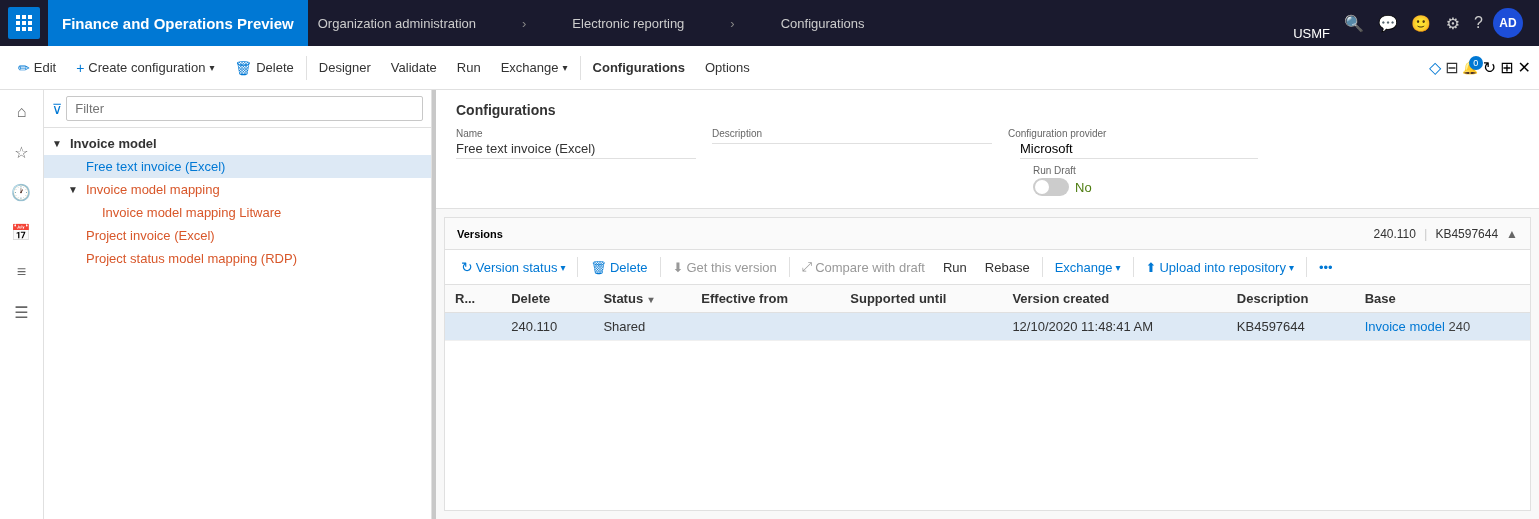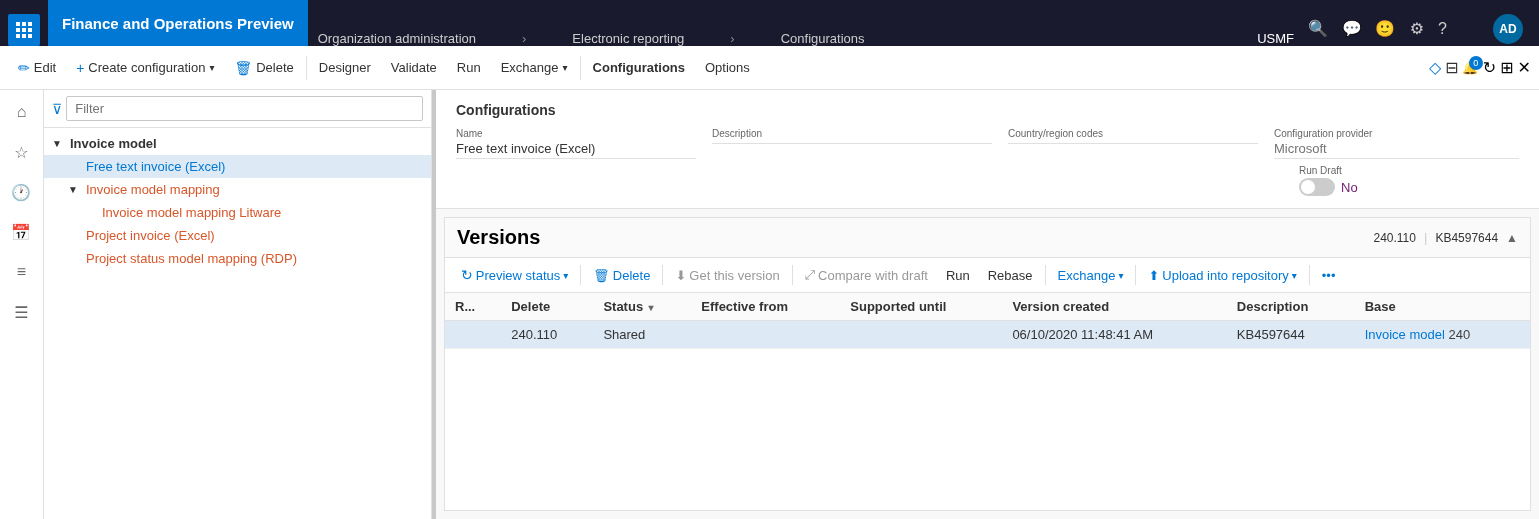--- a/index.html
+++ b/index.html
@@ -1,21 +1,21 @@
 <!DOCTYPE html>
 <html><head>
   <meta charset="utf-8">
   <style>
     * { box-sizing: border-box; margin: 0; padding: 0; font-family: 'Segoe UI', sans-serif; font-size: 13px; }
     body { background: #f3f2f1; overflow: hidden; width: 1539px; height: 519px; }
 
     
     .top-nav {
       display: flex;
-      align-items: flex-end;
+      align-items: center;
       background: #1a1a2e;
       height: 46px;
       color: white;
       padding: 0 8px;
     }
     .top-nav .grid-icon {
       width: 32px; height: 32px;
       display: flex; align-items: center; justify-content: center;
       background: #0078d4; border-radius: 2px;
       cursor: pointer; margin-right: 8px;
@@ -31,23 +31,23 @@
       display: flex; align-items: center; flex: 1;
       padding: 0 10px; font-size: 13px; color: #ccc; gap: 40px;
     }
     .breadcrumb span { color: #ddd; }
     .breadcrumb .sep { margin: 0 6px; color: #888; }
     .top-nav-right {
       display: flex; align-items: center; gap: 6px;
       padding-right: 8px;
     }
     .top-nav-right .user-badge {
-      background: #0369a1; color: white; border-radius: 50%;
+      background: #1d4ed8; color: white; border-radius: 50%;
       width: 30px; height: 30px; display: flex; align-items: center; justify-content: center;
-      font-size: 12px; font-weight: 700; margin-left: 36px;
+      font-size: 12px; font-weight: 700;
     }
     .top-nav-right .icon-btn {
       color: #ccc; font-size: 16px; cursor: pointer;
       padding: 4px; border-radius: 2px;
     }
     .usmf-label { color: white; font-size: 13px; padding: 0 4px; margin-top: 20px; }
 
     
     .command-bar {
       display: flex; align-items: center;
@@ -148,50 +148,50 @@
     }
     .config-title { font-size: 14px; font-weight: 600; color: #333; margin-bottom: 10px; }
     .config-fields {
       display: grid;
       grid-template-columns: 240px 280px 250px auto;
       gap: 0 16px;
     }
     .field-group {}
     .field-label { font-size: 10px; color: #666; margin-bottom: 2px; }
     .field-value { font-size: 13px; color: #333; border-bottom: 1px solid #e0e0e0; padding-bottom: 2px; }
-    .field-value.blue { color: #737373; }
+    .field-value.blue { color: #000000; margin-left: 12px; }
     .toggle-group { display: flex; flex-direction: column; }
     .toggle-label-row { display: flex; align-items: center; gap: 6px; }
     .toggle {
       width: 36px; height: 18px; background: #ccc; border-radius: 9px;
       position: relative; cursor: pointer;
     }
     .toggle.off { background: #ccc; }
     .toggle::after {
       content: ''; width: 14px; height: 14px; background: white;
       border-radius: 50%; position: absolute; top: 2px; left: 2px;
       transition: left 0.2s;
     }
-    .toggle-text { font-size: 13px; color: #701a75; }
+    .toggle-text { font-size: 13px; color: #4d7c0f; }
 
     
     .versions-section {
       flex: 1;
       background: white;
       margin: 8px;
       border: 1px solid #e0e0e0;
       display: flex; flex-direction: column;
     }
     .versions-header {
       display: flex; align-items: center;
       padding: 8px 12px;
       border-bottom: 1px solid #e0e0e0;
       background: #fafafa;
     }
-    .versions-title { font-size: 20px; font-weight: 600; flex: 1; }
+    .versions-title { font-size: 11px; font-weight: 600; flex: 1; }
     .versions-meta { font-size: 12px; color: #333; margin-right: 8px; }
     .versions-kb { font-size: 12px; color: #333; margin-right: 8px; }
     .versions-collapse { cursor: pointer; color: #666; font-size: 12px; }
 
     
     .versions-toolbar {
       display: flex; align-items: center;
       padding: 6px 8px;
       border-bottom: 1px solid #e0e0e0;
       gap: 2px;
@@ -374,24 +374,20 @@
       <div class="config-fields">
         <div class="field-group">
           <div class="field-label">Name</div>
           <div class="field-value">Free text invoice (Excel)</div>
         </div>
         <div class="field-group">
           <div class="field-label">Description</div>
           <div class="field-value"></div>
         </div>
         <div class="field-group">
-          <div class="field-label">Country/region codes</div>
-          <div class="field-value"></div>
-        </div>
-        <div class="field-group">
           <div class="field-label">Configuration provider</div>
           <div class="field-value blue" style="cursor:pointer;">Microsoft</div>
           <div class="toggle-group" style="margin-top:6px;margin-left:25px;">
             <div class="field-label">Run Draft</div>
             <div class="toggle-label-row">
               <div class="toggle off"></div>
               <span class="toggle-text">No</span>
             </div>
           </div>
         </div>
@@ -403,21 +399,21 @@
         <span class="versions-title">Versions</span>
         <span class="versions-meta">240.110</span>
         <span style="color:#ccc;margin-right:8px;">|</span>
         <span class="versions-kb">KB4597644</span>
         <span class="versions-collapse">▲</span>
       </div>
 
       <div class="versions-toolbar">
         <button class="vt-btn">
           <span style="font-size:14px;">↻</span>
-          <span>Preview status</span>
+          <span>Version status</span>
           <span style="font-size:10px;">▾</span>
         </button>
         <div class="vt-separator"></div>
         <button class="vt-btn">
           <span>🗑</span>
           <span>Delete</span>
         </button>
         <div class="vt-separator"></div>
         <button class="vt-btn disabled">
           <span style="font-size:13px;">⬇</span>
@@ -468,21 +464,21 @@
               <th><span>Base</span></th>
             </tr>
           </thead>
           <tbody>
             <tr class="selected-row">
               <td></td>
               <td>240.110</td>
               <td>Shared</td>
               <td></td>
               <td></td>
-              <td>06/10/2020 11:48:41 AM</td>
+              <td>12/10/2020 11:48:41 AM</td>
               <td>KB4597644</td>
               <td>
                 <span class="blue" style="color:#0078d4;cursor:pointer;">Invoice model</span>
                 <span style="margin-left:0;color:#404040;">240</span>
               </td>
             </tr>
           </tbody>
         </table>
       </div>
     </div>

